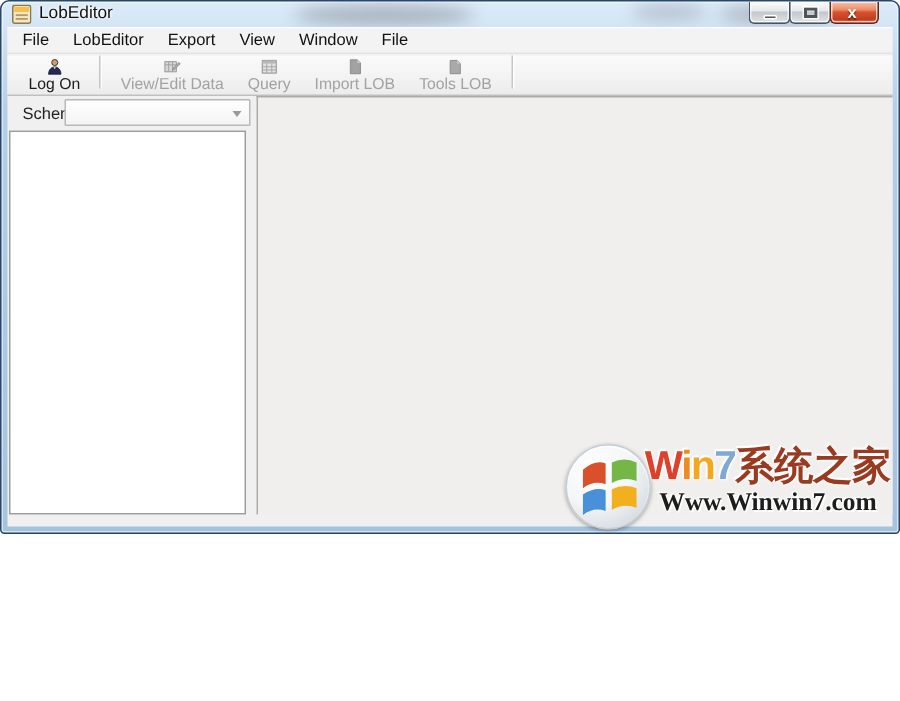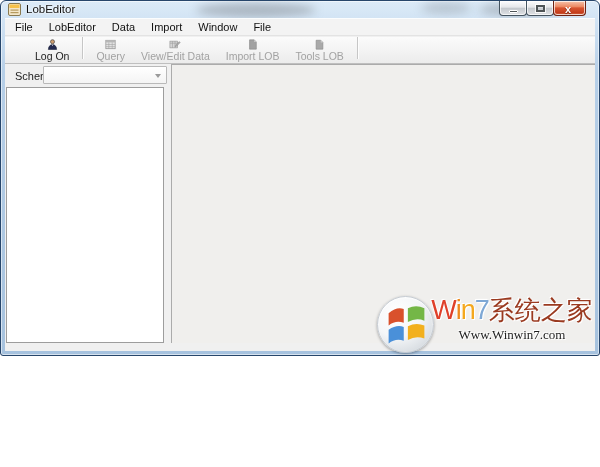--- a/index.html
+++ b/index.html
@@ -38,21 +38,21 @@
   
   .client { position:absolute; left:4px; right:4px; top:17px; bottom:4px;
             background:#f0f0f0; border-top:1px solid #fbfdfe; }
 
   .menubar { position:absolute; left:0; right:0; top:0; height:17px; background:#f3f3f3;
              border-bottom:1px solid #e3e3e3; display:flex; align-items:center; padding-left:2px; }
   .menu-item { font-size:11px; color:#111; padding:2px 8px; cursor:default; }
 
   .toolbar { position:absolute; left:0; right:0; top:18px; height:27px;
              background:linear-gradient(#fbfbfb, #ececec);
-             border-bottom:1px solid #bfbfbf; display:flex; padding-left:22px; }
+             border-bottom:1px solid #bfbfbf; display:flex; padding-left:6px; }
   .tb-btn { display:flex; flex-direction:column; align-items:center; justify-content:center;
             height:26px; padding:1px 7px 0 7px; min-width:40px; border:1px solid transparent; }
   .tb-btn .tb-label { font-size:10.5px; margin-top:0px; white-space:nowrap; }
   .tb-btn.enabled .tb-label { color:#1c1c1c; }
   .tb-btn.disabled .tb-label { color:#a2a2a2; }
   .tb-sep { width:1px; height:22px; background:#c6c6c6; margin:0 5px;
             box-shadow:1px 0 0 #fdfdfd; }
 
   
   .schema-label { position:absolute; left:10px; top:51px; font-size:11px; color:#222; }
@@ -68,24 +68,24 @@
 
   .main-panel { position:absolute; left:166px; top:45px; right:0; bottom:8px;
                 background:#f0efed; border-top:1px solid #ababab; border-left:1px solid #ababab; }
 
   
   .watermark { position:absolute; right:4px; bottom:0px; width:218px; height:62px; z-index:9; }
   .wm-orb { position:absolute; left:0; top:3px; width:57px; height:57px; border-radius:50%;
             background:radial-gradient(circle at 35% 30%, #ffffff 0%, #f4f6f8 45%, #d7dce1 80%, #c2c8cf 100%);
             border:1px solid #c6ccd3; box-shadow:0 1px 3px rgba(0,0,0,.35), inset 0 1px 2px #fff; }
   .wm-text { position:absolute; left:52px; top:2px; width:166px; text-align:center; }
-  .wm-line1 { font-size:27px; font-weight:normal; line-height:30px; white-space:nowrap;
+  .wm-line1 { font-size:27px; font-weight:bold; line-height:30px; white-space:nowrap;
               text-shadow:0 0 3px #fff, 1px 1px 0 #fff, -1px -1px 0 #fff; letter-spacing:-1px; }
   .wm-line1 .cjk { font-size:26px; letter-spacing:0; }
-  .wm-line2 { font-family:"Liberation Serif", serif; font-weight:normal; font-size:13px;
+  .wm-line2 { font-family:"Liberation Serif", serif; font-weight:bold; font-size:17px;
               color:#1d1d1d; line-height:20px; white-space:nowrap;
               text-shadow:0 0 3px #fff, 1px 1px 0 #fff, -1px -1px 0 #fff; }
 </style>
 </head>
 <body>
 
 <div class="window">
 
   <div class="titlebar">
     <div class="smudge sm1"></div>
@@ -109,57 +109,57 @@
           <div class="glyph-close">x</div>
         </div>
     </div>
   </div>
 
   <div class="client">
 
     <div class="menubar">
       <span class="menu-item">File</span>
       <span class="menu-item">LobEditor</span>
-      <span class="menu-item">Data</span>
-      <span class="menu-item">Import</span>
+      <span class="menu-item">Export</span>
+      <span class="menu-item">View</span>
       <span class="menu-item">Window</span>
       <span class="menu-item">File</span>
     </div>
 
     <div class="toolbar">
 
       <div class="tb-btn enabled">
         <svg width="13" height="13" viewBox="0 0 13 13">
           <circle cx="6.5" cy="3.2" r="2.4" fill="#cf9e70" stroke="#2b2b2b" stroke-width="0.7"></circle>
           <path d="M1.6,12.4 C1.6,8.8 4,6.6 6.5,6.6 C9,6.6 11.4,8.8 11.4,12.4 Z" fill="#232a50" stroke="#10142c" stroke-width="0.6"></path>
           <path d="M5.6,6.8 L6.5,8.4 L7.4,6.8 Z" fill="#ffffff"></path>
         </svg>
         <span class="tb-label">Log On</span>
       </div>
 
 
       <div class="tb-sep"></div>
 
-
-      <div class="tb-btn disabled">
-        <svg width="13" height="13" viewBox="0 0 13 13">
-          <rect x="1" y="1.5" width="11" height="10" fill="#e2e2e2" stroke="#8d8d8d" stroke-width="0.8"></rect>
-          <rect x="1" y="1.5" width="11" height="2.5" fill="#b7b7b7"></rect>
-          <path d="M1,6.5 L12,6.5 M1,9 L12,9 M4.5,4 L4.5,11.5 M8.5,4 L8.5,11.5" stroke="#a3a3a3" stroke-width="0.7" fill="none"></path>
-        </svg>
-        <span class="tb-label">Query</span>
-      </div>
 
       <div class="tb-btn disabled">
         <svg width="14" height="13" viewBox="0 0 14 13">
           <rect x="1" y="2.5" width="9" height="8" fill="#d6d6d6" stroke="#909090" stroke-width="0.7"></rect>
           <path d="M1,5 L10,5 M4,2.5 L4,10.5 M7,2.5 L7,10.5" stroke="#9d9d9d" stroke-width="0.7" fill="none"></path>
           <path d="M7.5,7.5 L12,3 L13.2,4.2 L8.7,8.7 L7,9.2 Z" fill="#a8a8a8" stroke="#8b8b8b" stroke-width="0.5"></path>
         </svg>
         <span class="tb-label">View/Edit Data</span>
+      </div>
+
+      <div class="tb-btn disabled">
+        <svg width="13" height="13" viewBox="0 0 13 13">
+          <rect x="1" y="1.5" width="11" height="10" fill="#e2e2e2" stroke="#8d8d8d" stroke-width="0.8"></rect>
+          <rect x="1" y="1.5" width="11" height="2.5" fill="#b7b7b7"></rect>
+          <path d="M1,6.5 L12,6.5 M1,9 L12,9 M4.5,4 L4.5,11.5 M8.5,4 L8.5,11.5" stroke="#a3a3a3" stroke-width="0.7" fill="none"></path>
+        </svg>
+        <span class="tb-label">Query</span>
       </div>
 
       <div class="tb-btn disabled">
         <svg width="13" height="13" viewBox="0 0 13 13">
           <path d="M3,1 L8.5,1 L11,3.5 L11,12 L3,12 Z" fill="#a2a2a2" stroke="#878787" stroke-width="0.7"></path>
           <path d="M8.5,1 L8.5,3.5 L11,3.5 Z" fill="#c9c9c9"></path>
         </svg>
         <span class="tb-label">Import LOB</span>
       </div>
 

